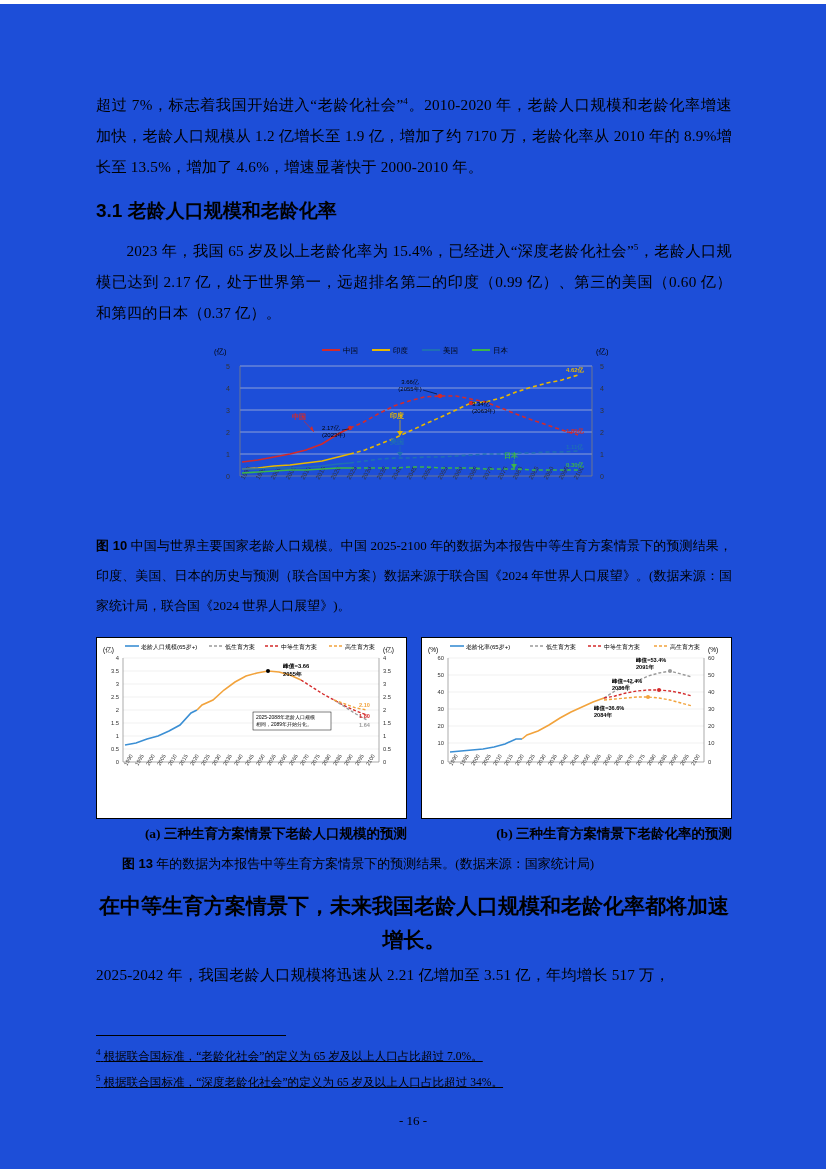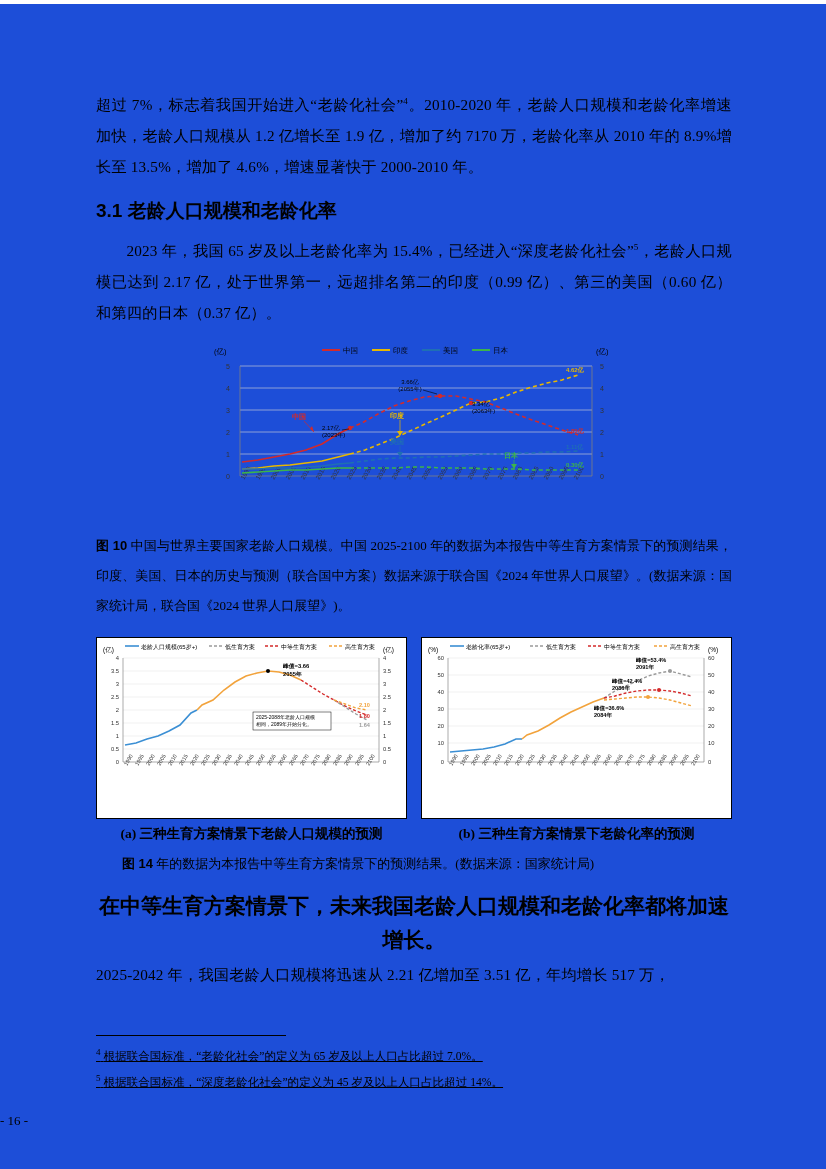--- a/index.html
+++ b/index.html
@@ -94,21 +94,21 @@
     font-size: 13.5px;
     font-weight: bold;
     margin-top: 6px;
     font-family: "Liberation Serif", serif;
   }
   .subcap-row {
     display: flex;
     justify-content: space-between;
     gap: 14px;
   }
-  .subcap-cell { width: 311px; }
+  .subcap-cell { width: 311px; text-align: right; }
   
   .footnote-rule {
     position: absolute;
     left: 96px;
     top: 1031px;
     width: 190px;
     border-top: 1px solid #000;
   }
   .footnotes {
     position: absolute;
@@ -118,20 +118,21 @@
     font-size: 11.6px;
     line-height: 21px;
   }
   .footnotes div { margin-bottom: 1px; text-decoration: underline; }
   .footnotes sup { font-size: 9px; }
   .pagenum {
     position: absolute;
     left: 0;
     top: 1109px;
     width: 826px;
+    text-align: center;
     font-size: 13px;
     font-family: "Liberation Serif", serif;
   }
   svg text { font-family: "Liberation Sans", sans-serif; }
 </style>
 </head>
 <body>
 
 <div class="page">
   <div class="content">
@@ -443,28 +444,28 @@
           </g>
         </svg>
       </div>
     </div>
 
     <div class="subcap-row">
       <div class="subcap-cell subcap">(a) 三种生育方案情景下老龄人口规模的预测</div>
       <div class="subcap-cell subcap">(b) 三种生育方案情景下老龄化率的预测</div>
     </div>
 
-    <p class="fig-caption" style="text-indent:2em;"><b>图 14</b> <span>年的数据为本报告中等生育方案情景下的预测结果。(数据来源：国家统计局)</span></p>
+    <p class="fig-caption" style="text-indent:2em;"><b>图 13</b> <span>年的数据为本报告中等生育方案情景下的预测结果。(数据来源：国家统计局)</span></p>
 
     <p class="emph-center">在中等生育方案情景下，未来我国老龄人口规模和老龄化率都将加速增长。</p>
 
     <p class="body-text">2025-2042 年，我国老龄人口规模将迅速从 2.21 亿增加至 3.51 亿，年均增长 517 万，</p>
 
   </div>
 
   <div class="footnote-rule"></div>
   <div class="footnotes">
     <div><sup>4</sup> <span>根据联合国标准，“老龄化社会”的定义为 65 岁及以上人口占比超过 7.0%。</span></div>
-    <div><sup>5</sup> <span>根据联合国标准，“深度老龄化社会”的定义为 45 岁及以上人口占比超过 14%。</span></div>
+    <div><sup>5</sup> <span>根据联合国标准，“深度老龄化社会”的定义为 65 岁及以上人口占比超过 34%。</span></div>
   </div>
 
   <div class="pagenum">- 16 -</div>
 </div>
 
 </body></html>

